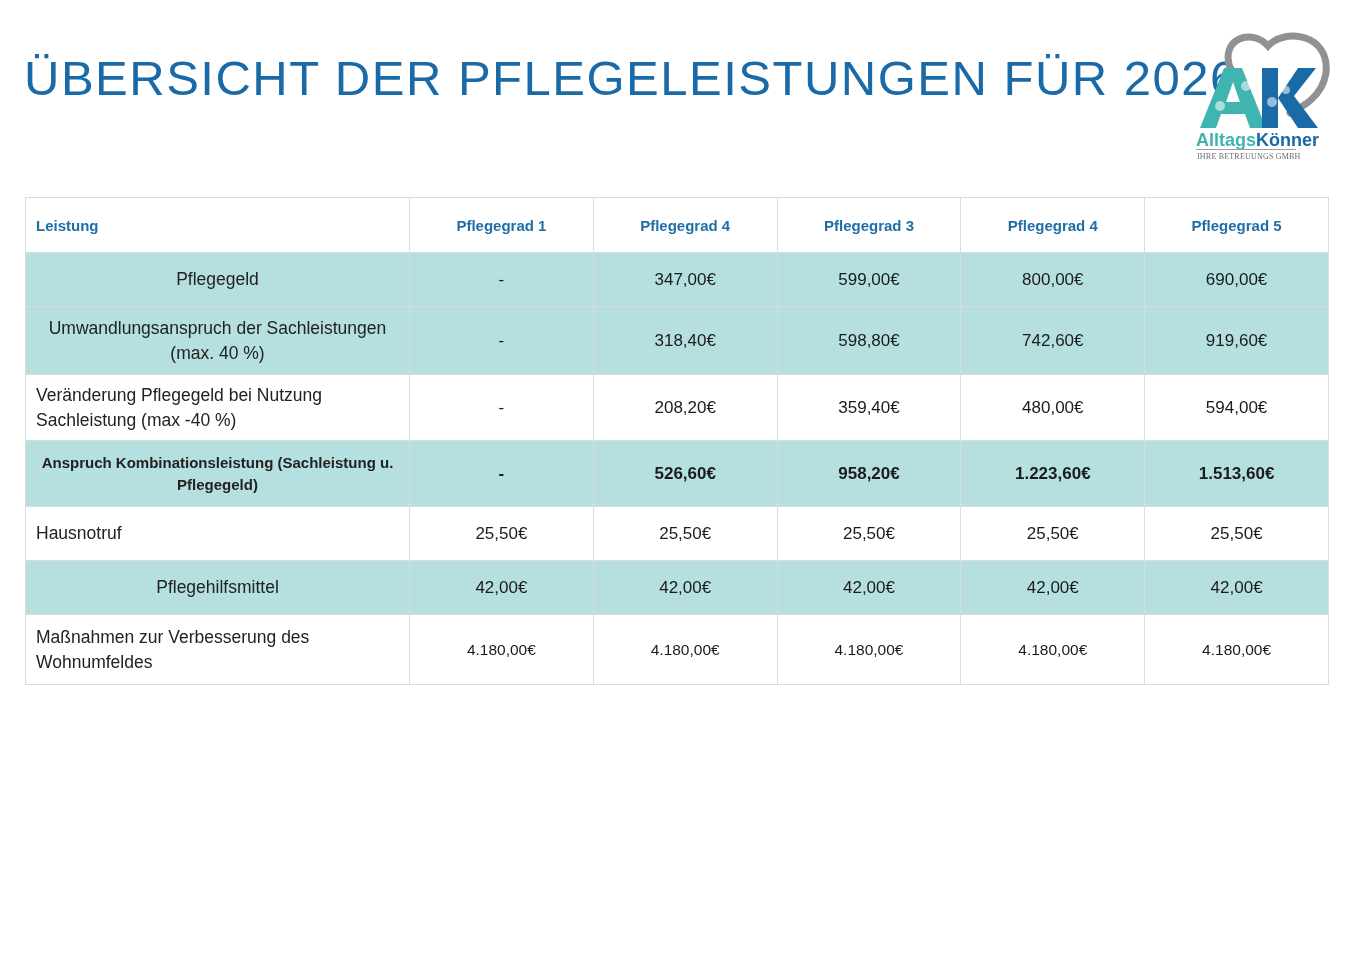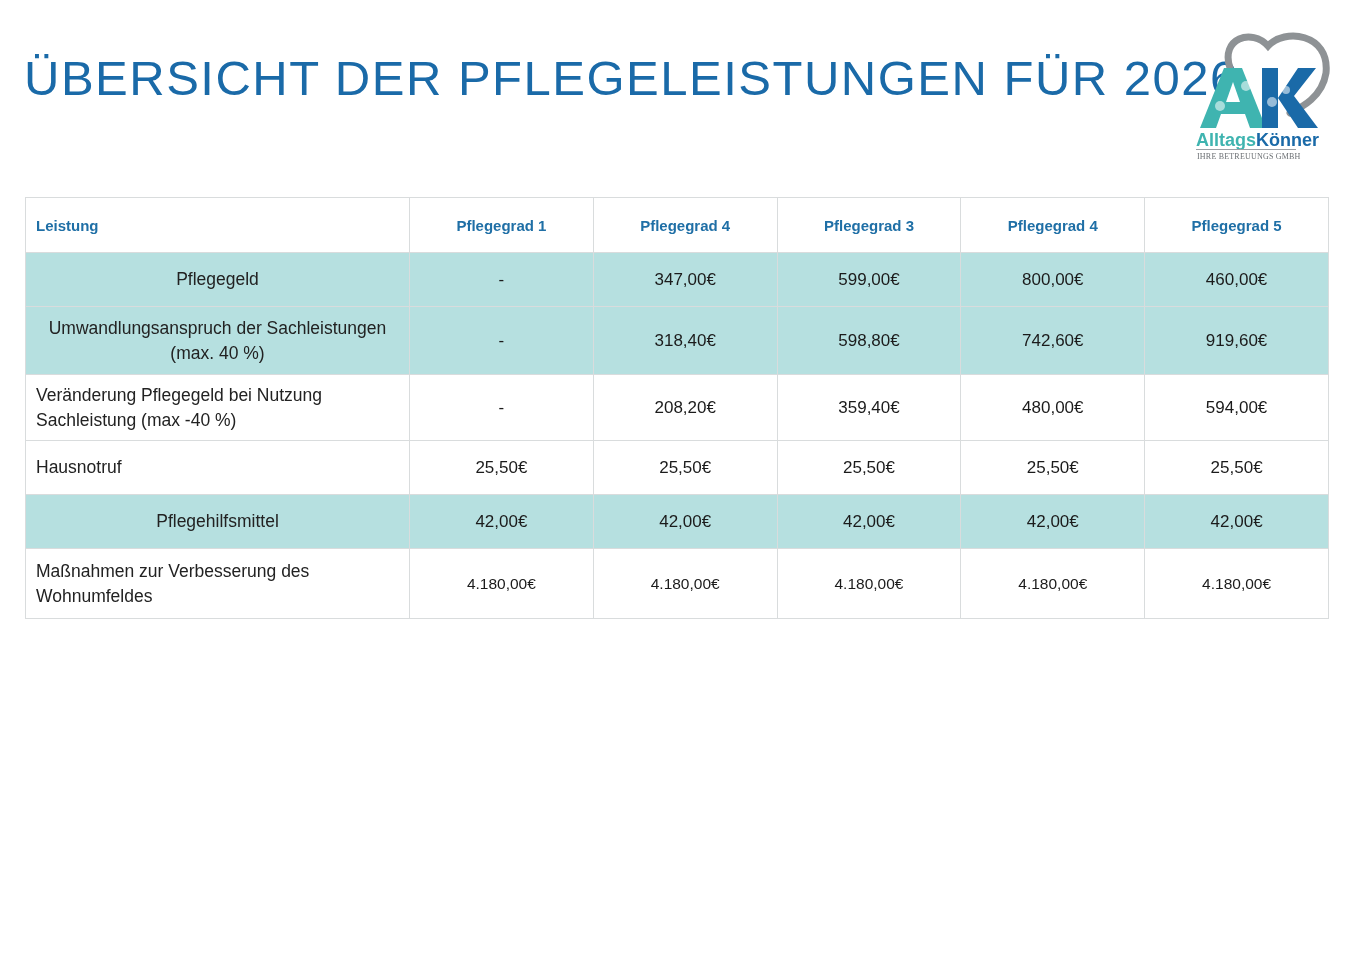--- a/index.html
+++ b/index.html
@@ -78,37 +78,45 @@
       <th>Pflegegrad 5</th>
     </tr>
   </thead>
   <tbody>
     <tr class="shade" style="height:54px">
       <td class="label">Pflegegeld</td>
       <td class="val">-</td>
       <td class="val">347,00€</td>
       <td class="val">599,00€</td>
       <td class="val">800,00€</td>
-      <td class="val">460,00€</td>
+      <td class="val">690,00€</td>
     </tr>
     <tr class="shade" style="height:68px">
       <td class="label">Umwandlungsanspruch der Sachleistungen (max. 40 %)</td>
       <td class="val">-</td>
       <td class="val">318,40€</td>
       <td class="val">598,80€</td>
       <td class="val">742,60€</td>
       <td class="val">919,60€</td>
     </tr>
     <tr style="height:66px">
       <td class="label">Veränderung Pflegegeld bei Nutzung Sachleistung (max -40 %)</td>
       <td class="val">-</td>
       <td class="val">208,20€</td>
       <td class="val">359,40€</td>
       <td class="val">480,00€</td>
       <td class="val">594,00€</td>
+    </tr>
+    <tr class="shade bold" style="height:66px">
+      <td class="label">Anspruch Kombinationsleistung (Sachleistung u. Pflegegeld)</td>
+      <td class="val">-</td>
+      <td class="val">526,60€</td>
+      <td class="val">958,20€</td>
+      <td class="val">1.223,60€</td>
+      <td class="val">1.513,60€</td>
     </tr>
     <tr style="height:54px">
       <td class="label">Hausnotruf</td>
       <td class="val">25,50€</td>
       <td class="val">25,50€</td>
       <td class="val">25,50€</td>
       <td class="val">25,50€</td>
       <td class="val">25,50€</td>
     </tr>
     <tr class="shade" style="height:54px">

